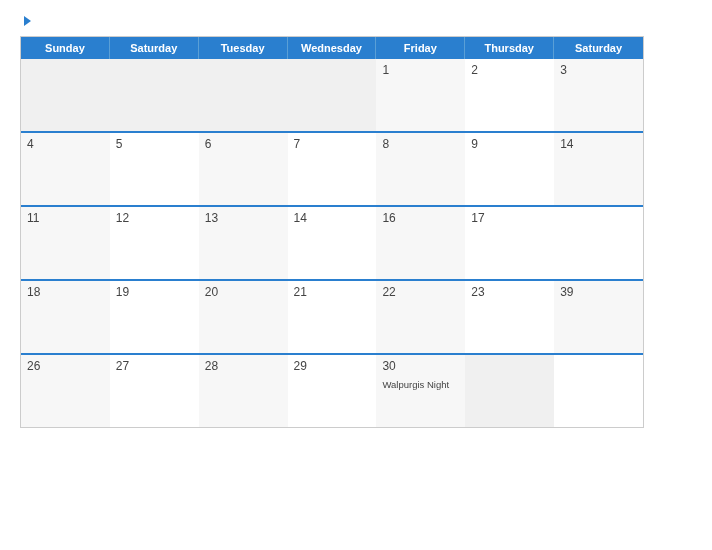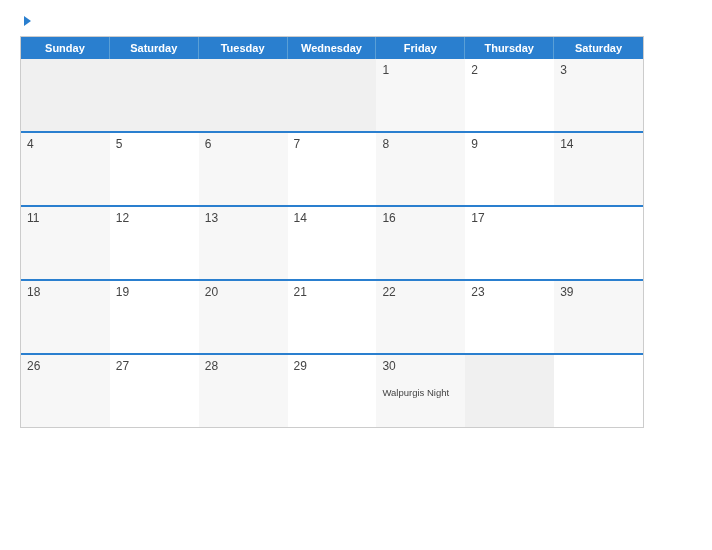--- a/index.html
+++ b/index.html
@@ -114,21 +114,21 @@
     .day-number {
       font-size: 12px;
       color: #444;
       display: block;
       margin-bottom: 2px;
     }
     .event-label {
       font-size: 9.5px;
       color: #444;
       display: block;
-      margin-top: 14px;
+      margin-top: 6px;
     }
   </style>
 </head>
 <body>
 
 <div class="page">
   <div class="header">
     <div class="logo">
       <span class="logo-general"></span>
       <span class="logo-blue">

